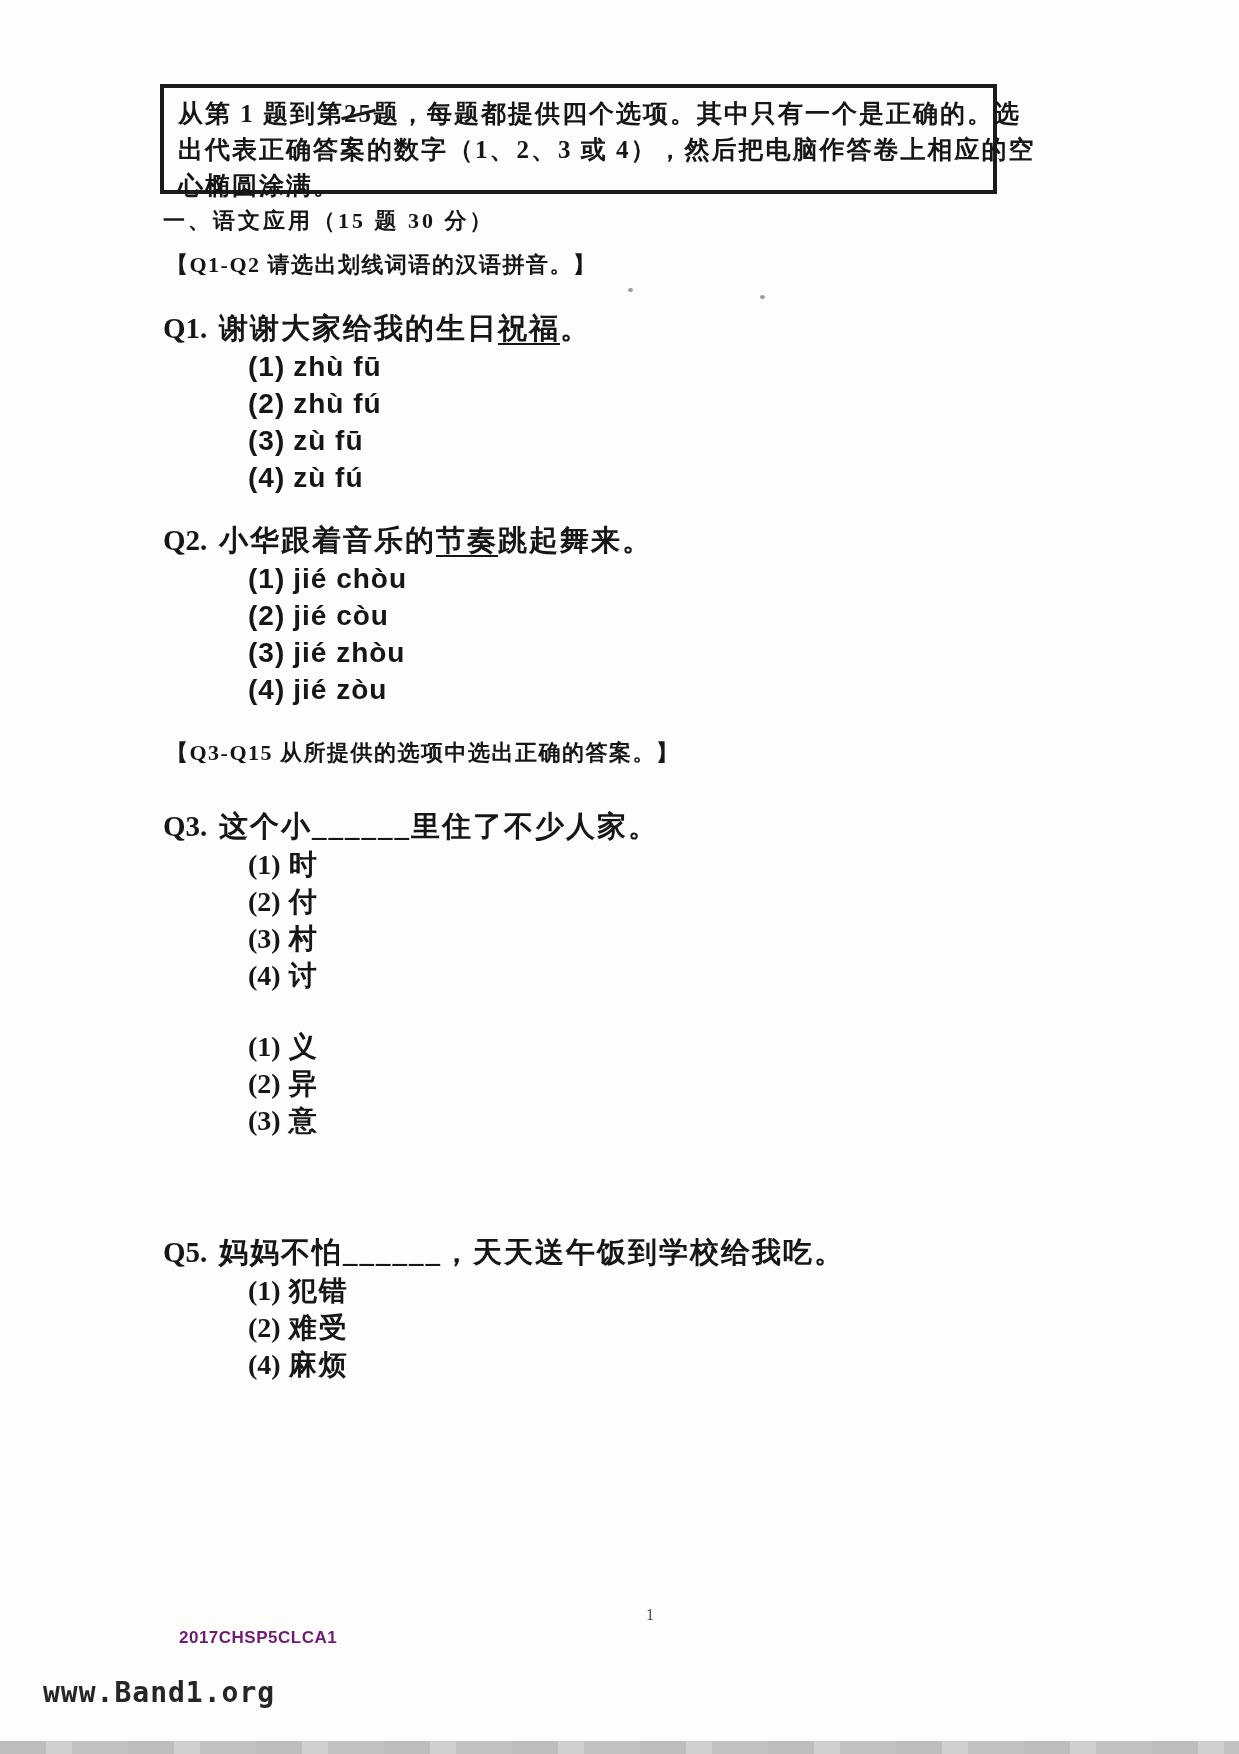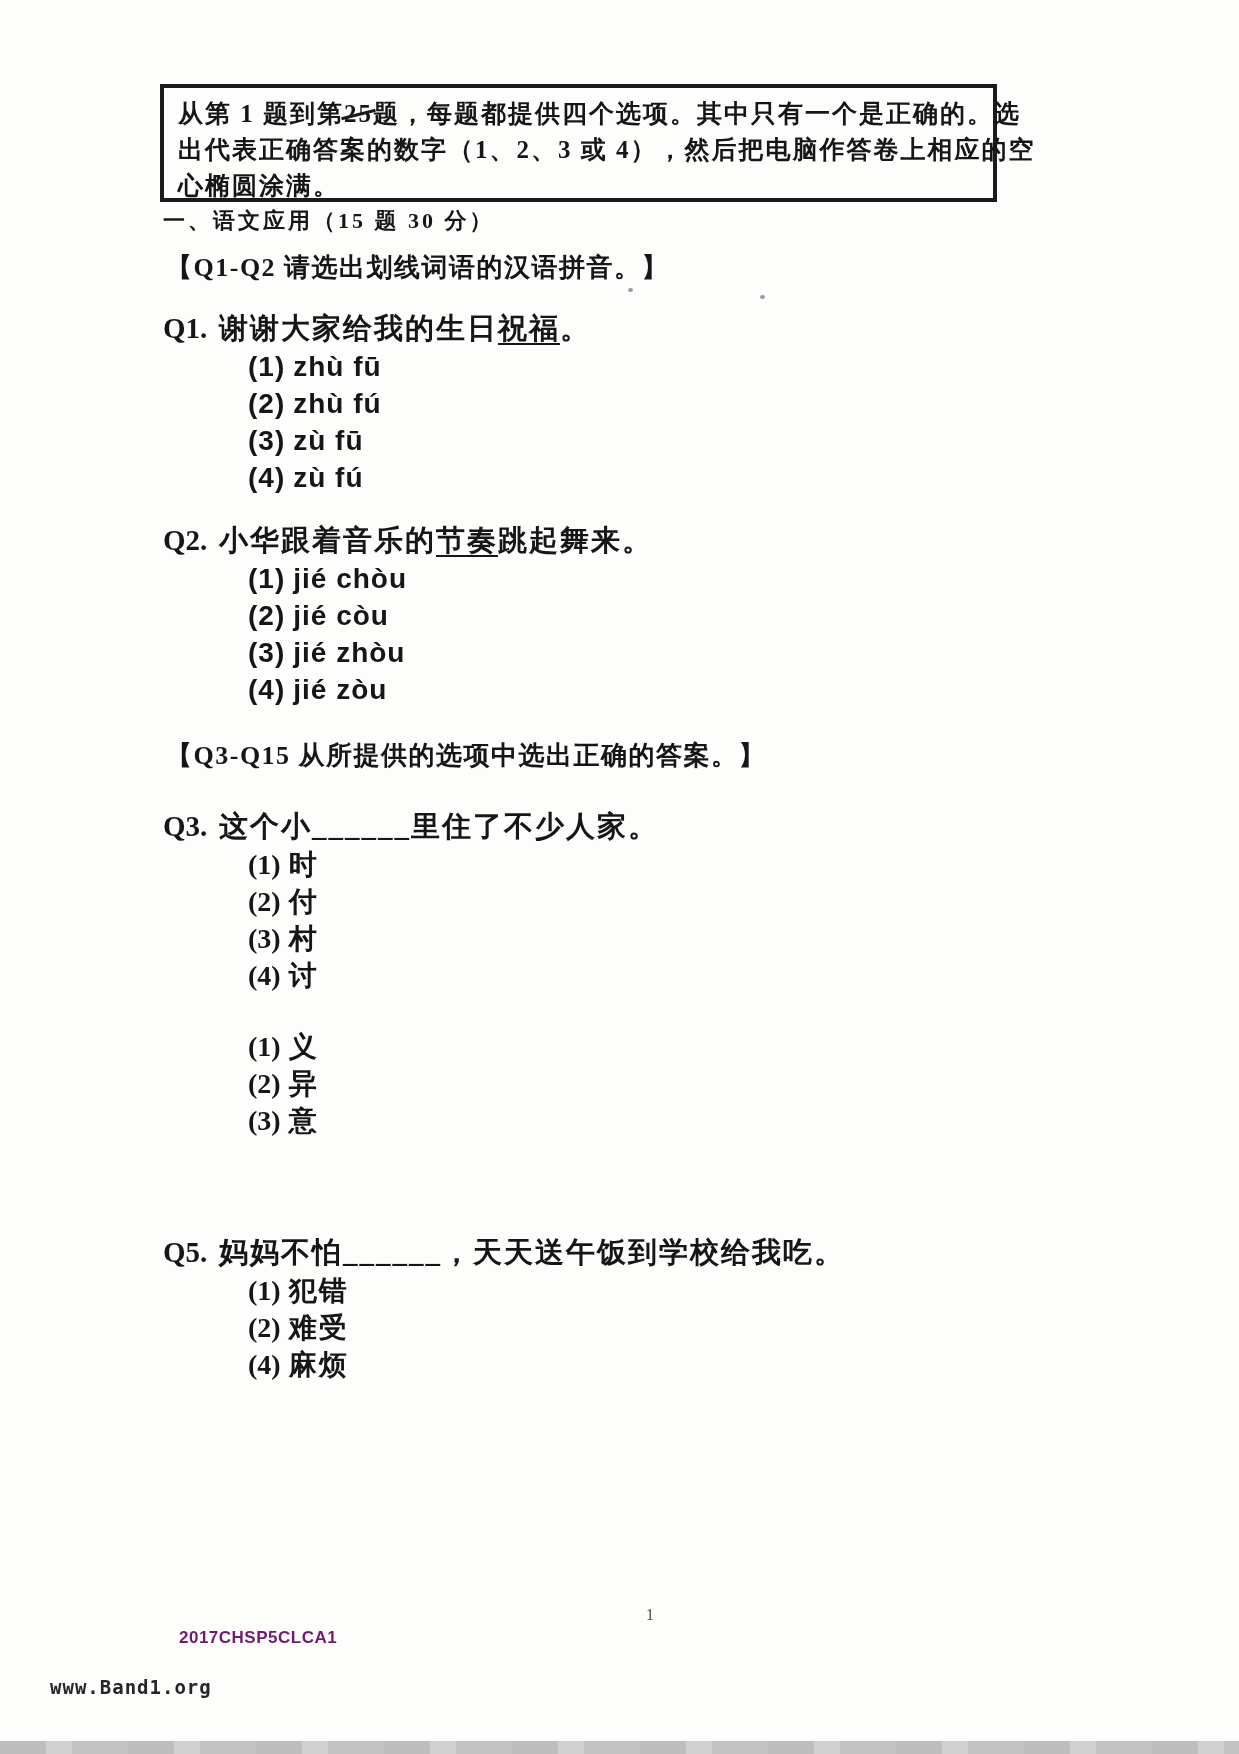--- a/index.html
+++ b/index.html
@@ -7,35 +7,35 @@
     width:1239px;height:1754px;position:relative;overflow:hidden;
     background:#fdfdfc;
     font-family:"Liberation Serif", serif;
     color:#161616;
   }
   .abs{position:absolute;}
   
   .instruction-box{
     left:160px;top:84px;width:801px;height:94px;
     border:4px solid #1b1b1b;
-    padding:8px 14px 8px 14px;
+    padding:8px 14px 0 14px;
     font-weight:bold;font-size:25px;line-height:36px;
     letter-spacing:2px;white-space:nowrap;
   }
   .scribble{position:relative;display:inline-block;}
   .scribble::after{
     content:"";position:absolute;left:-3px;right:-3px;top:46%;height:3px;
     background:#1a1a1a;transform:rotate(-14deg);
   }
   
   .section-title{
     left:163px;top:206px;font-size:22px;font-weight:bold;letter-spacing:3px;
   }
   .bracket-note{
-    font-size:26px;font-weight:bold;letter-spacing:1.5px;text-align:center;
+    font-size:22px;font-weight:bold;letter-spacing:1.5px;text-align:center;
   }
   .bracket-1{left:166px;top:250px;}
   .bracket-2{left:166px;top:738px;}
   
   .question{left:163px;width:950px;}
   .q1{top:308px;}
   .q2{top:520px;}
   .q3{top:806px;}
   .q4{top:1028px;}
   .q5{top:1232px;}
@@ -48,22 +48,22 @@
   .pinyin-q .onum,.pinyin-q .otext{
     font-family:"Liberation Sans", sans-serif;font-weight:bold;letter-spacing:1px;
   }
   
   .doc-code{
     left:179px;top:1628px;font-family:"Liberation Sans", sans-serif;
     font-size:17px;font-weight:bold;color:#701a75;letter-spacing:0.5px;
   }
   .page-number{left:646px;top:1606px;font-size:16px;color:#4a4a4a;}
   .watermark{
-    left:50px;top:1676px;font-family:"DejaVu Sans Mono", monospace;
-    font-size:19px;font-weight:600;color:#262626;letter-spacing:1px;
+    left:43px;top:1676px;font-family:"DejaVu Sans Mono", monospace;
+    font-size:28px;font-weight:600;color:#262626;letter-spacing:1px;
   }
   .bottom-stripe{
     left:0;right:0;bottom:0;height:13px;
     background:repeating-linear-gradient(90deg,#bdbdbd 0 46px,#d0d0d0 46px 72px,#c2c2c2 72px 128px);
   }
   .speck{width:5px;height:4px;background:#9a9a9a;border-radius:50%;}
   .speck-1{left:628px;top:288px;}
   .speck-2{left:760px;top:295px;}
 </style>
 </head>

